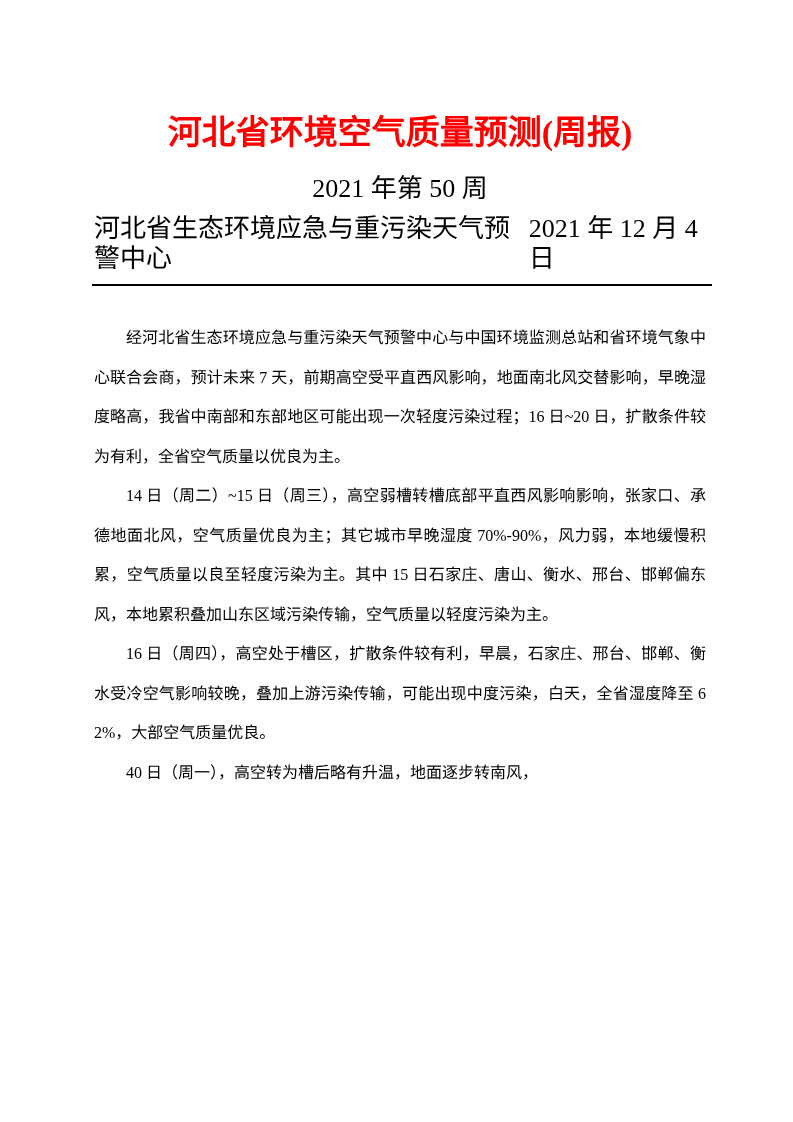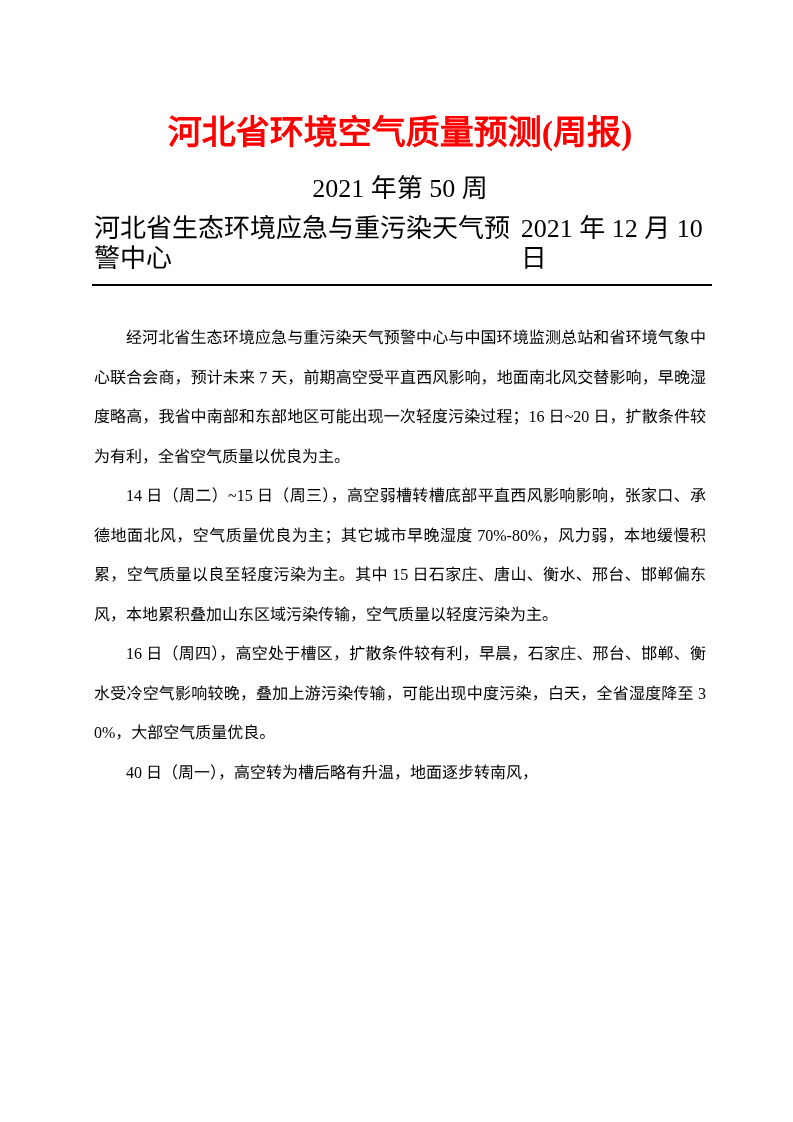--- a/index.html
+++ b/index.html
@@ -61,24 +61,24 @@
 </style>
 </head>
 <body>
 
 <div class="page">
   <header>
     <h1 class="doc-title">河北省环境空气质量预测(周报)</h1>
     <div class="week-line">2021 年第 50 周</div>
     <div class="meta-row">
       <span>河北省生态环境应急与重污染天气预警中心</span>
-      <span>2021 年 12 月 10 日</span>
+      <span>2021 年 12 月 4 日</span>
     </div>
     <hr class="header-divider">
   </header>
 
   <main class="doc-body">
     <p>经河北省生态环境应急与重污染天气预警中心与中国环境监测总站和省环境气象中心联合会商，预计未来 7 天，前期高空受平直西风影响，地面南北风交替影响，早晚湿度略高，我省中南部和东部地区可能出现一次轻度污染过程；16 日~20 日，扩散条件较为有利，全省空气质量以优良为主。</p>
-    <p>14 日（周二）~15 日（周三），高空弱槽转槽底部平直西风影响影响，张家口、承德地面北风，空气质量优良为主；其它城市早晚湿度 70%-80%，风力弱，本地缓慢积累，空气质量以良至轻度污染为主。其中 15 日石家庄、唐山、衡水、邢台、邯郸偏东风，本地累积叠加山东区域污染传输，空气质量以轻度污染为主。</p>
-    <p>16 日（周四），高空处于槽区，扩散条件较有利，早晨，石家庄、邢台、邯郸、衡水受冷空气影响较晚，叠加上游污染传输，可能出现中度污染，白天，全省湿度降至 30%，大部空气质量优良。</p>
+    <p>14 日（周二）~15 日（周三），高空弱槽转槽底部平直西风影响影响，张家口、承德地面北风，空气质量优良为主；其它城市早晚湿度 70%-90%，风力弱，本地缓慢积累，空气质量以良至轻度污染为主。其中 15 日石家庄、唐山、衡水、邢台、邯郸偏东风，本地累积叠加山东区域污染传输，空气质量以轻度污染为主。</p>
+    <p>16 日（周四），高空处于槽区，扩散条件较有利，早晨，石家庄、邢台、邯郸、衡水受冷空气影响较晚，叠加上游污染传输，可能出现中度污染，白天，全省湿度降至 62%，大部空气质量优良。</p>
     <p>40 日（周一），高空转为槽后略有升温，地面逐步转南风，</p>
   </main>
 </div>
 
 </body></html>

